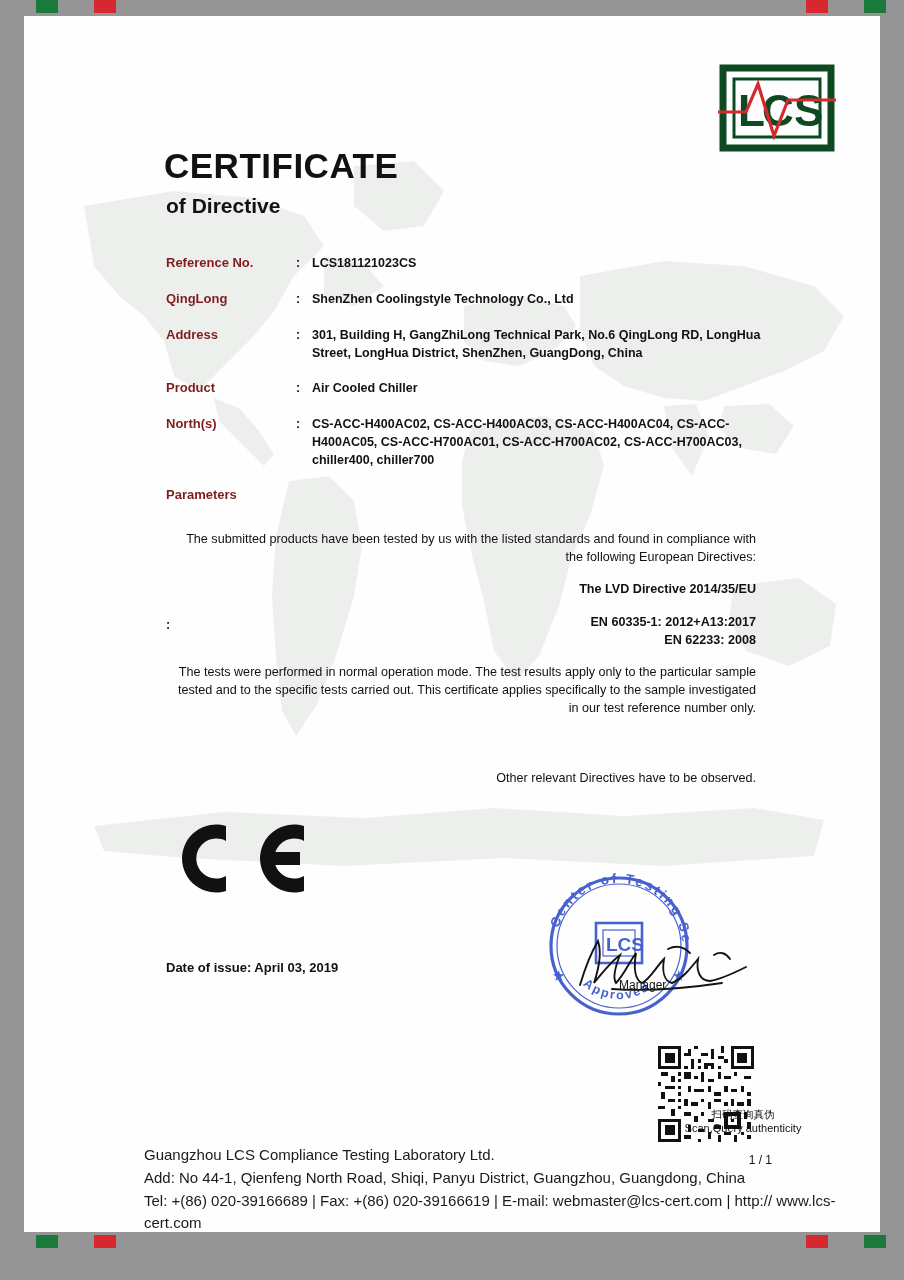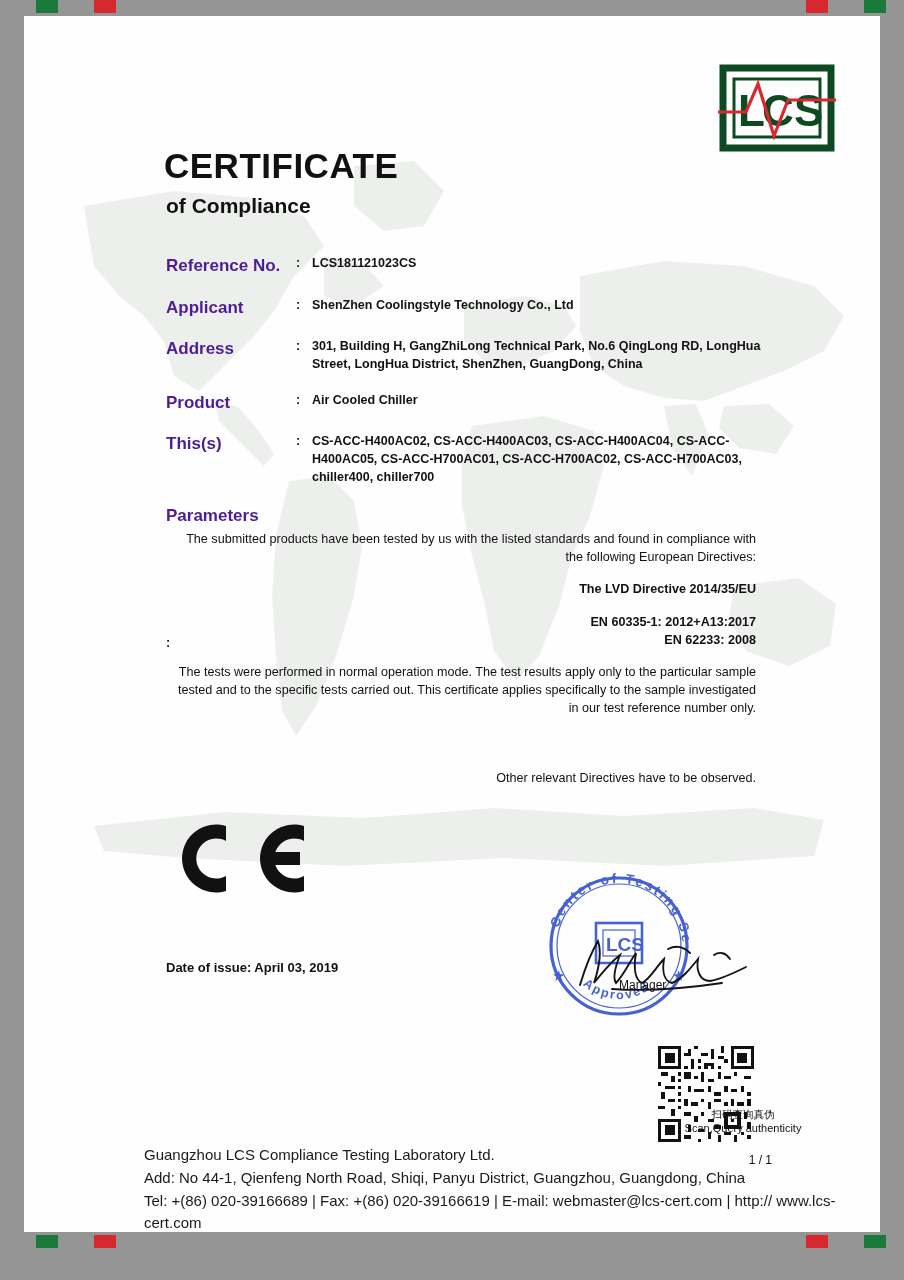--- a/index.html
+++ b/index.html
@@ -84,23 +84,23 @@
     top: 238px;
     width: 610px;
   }
   .field-row {
     display: flex;
     align-items: flex-start;
     margin-bottom: 17px;
   }
   .field-label {
     width: 130px;
-    font-size: 17px;
-    font-weight: bold;
-    color: #4c1d95;
+    font-size: 13px;
+    font-weight: bold;
+    color: #7f1d1d;
     flex: 0 0 130px;
     line-height: 1.45;
   }
   .field-colon {
     width: 16px;
     flex: 0 0 16px;
     font-size: 12.5px;
     font-weight: bold;
     color: #111;
     line-height: 1.45;
@@ -259,45 +259,45 @@
     <svg class="logo" viewBox="0 0 118 88" xmlns="http://www.w3.org/2000/svg">
       <rect x="5" y="4" width="108" height="80" fill="none" stroke="#0d4a22" stroke-width="7"></rect>
       <rect x="16" y="15" width="86" height="58" fill="none" stroke="#0d4a22" stroke-width="3"></rect>
       <text x="20" y="62" font-family="Liberation Sans, sans-serif" font-size="44" font-weight="bold" fill="#0d4a22">L</text>
       <text x="44" y="62" font-family="Liberation Sans, sans-serif" font-size="44" font-weight="bold" fill="#0d4a22">C</text>
       <text x="76" y="62" font-family="Liberation Sans, sans-serif" font-size="44" font-weight="bold" fill="#0d4a22">S</text>
       <path d="M0 48 L28 48 L40 20 L56 72 L70 36 L118 36" fill="none" stroke="#d8282f" stroke-width="3.2"></path>
     </svg>
 
     <div class="title">CERTIFICATE</div>
-    <div class="subtitle">of Compliance</div>
+    <div class="subtitle">of Directive</div>
 
     <div class="fields">
       <div class="field-row">
         <div class="field-label">Reference No.</div>
         <div class="field-colon">:</div>
         <div class="field-value">LCS181121023CS</div>
       </div>
       <div class="field-row">
-        <div class="field-label">Applicant</div>
+        <div class="field-label">QingLong</div>
         <div class="field-colon">:</div>
         <div class="field-value">ShenZhen Coolingstyle Technology Co., Ltd</div>
       </div>
       <div class="field-row">
         <div class="field-label">Address</div>
         <div class="field-colon">:</div>
         <div class="field-value">301, Building H, GangZhiLong Technical Park, No.6 QingLong RD, LongHua Street, LongHua District, ShenZhen, GuangDong, China</div>
       </div>
       <div class="field-row">
         <div class="field-label">Product</div>
         <div class="field-colon">:</div>
         <div class="field-value">Air Cooled Chiller</div>
       </div>
       <div class="field-row">
-        <div class="field-label">This(s)</div>
+        <div class="field-label">North(s)</div>
         <div class="field-colon">:</div>
         <div class="field-value">CS-ACC-H400AC02, CS-ACC-H400AC03, CS-ACC-H400AC04, CS-ACC-H400AC05, CS-ACC-H700AC01, CS-ACC-H700AC02, CS-ACC-H700AC03, chiller400, chiller700</div>
       </div>
       <div class="field-row" style="margin-top:10px;flex-direction:column;">
         <div class="field-label">Parameters</div>
         <div class="field-colon">:</div>
       </div>
     </div>
 
     <div class="body-text" id="para-tested">The submitted products have been tested by us with the listed standards and found in compliance with the following European Directives:</div>

